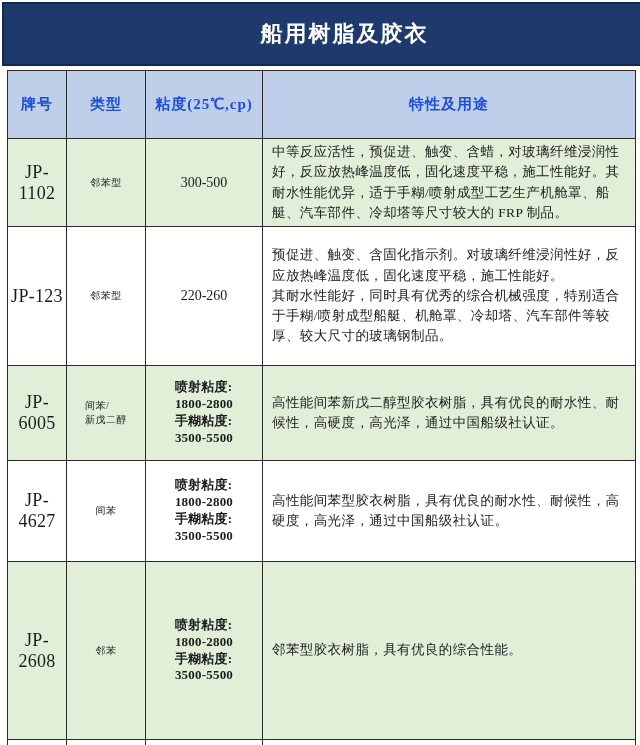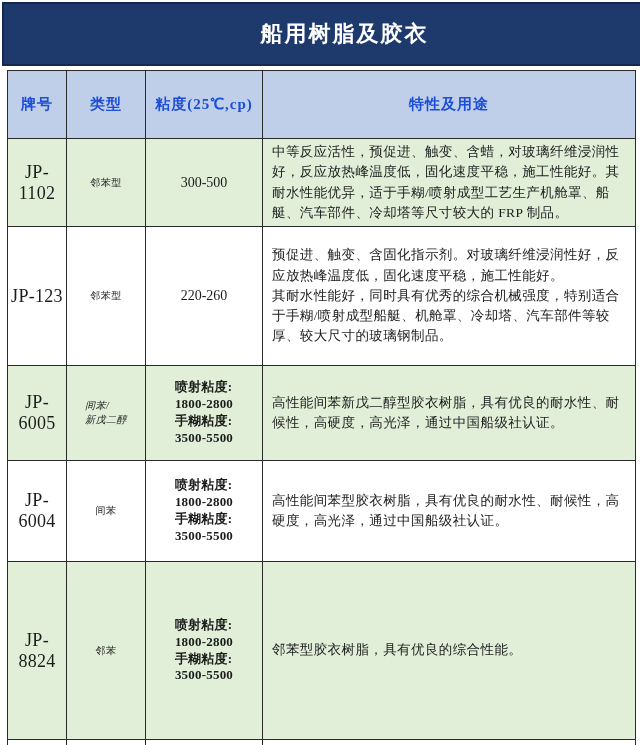--- a/index.html
+++ b/index.html
@@ -79,21 +79,20 @@
     text-align: left;
   }
   .cell-viscosity .cell-text.multiline {
     font-weight: bold;
     font-size: 13px;
     line-height: 1.3;
     letter-spacing: 0.2px;
   }
   .cell-type .cell-text.multiline {
     line-height: 1.45;
-    font-style: italic;
   }
 </style>
 </head>
 <body>
 
 <div class="page">
 
   <div class="title-bar">
     <span class="title-text">船用树脂及胶衣</span>
   </div>
@@ -131,30 +130,30 @@
           <td class="cell-brand"><span class="cell-text">JP-6005</span></td>
           <td class="cell-type"><span class="cell-text multiline">间苯/
 新戊二醇</span></td>
           <td class="cell-viscosity"><span class="cell-text multiline">喷射粘度:
 1800-2800
 手糊粘度:
 3500-5500</span></td>
           <td class="cell-desc"><span class="cell-text">高性能间苯新戊二醇型胶衣树脂，具有优良的耐水性、耐候性，高硬度，高光泽，通过中国船级社认证。</span></td>
         </tr>
         <tr class="white" style="height: 101px;">
-          <td class="cell-brand"><span class="cell-text">JP-6004</span></td>
+          <td class="cell-brand"><span class="cell-text">JP-4627</span></td>
           <td class="cell-type"><span class="cell-text">间苯</span></td>
           <td class="cell-viscosity"><span class="cell-text multiline">喷射粘度:
 1800-2800
 手糊粘度:
 3500-5500</span></td>
           <td class="cell-desc"><span class="cell-text">高性能间苯型胶衣树脂，具有优良的耐水性、耐候性，高硬度，高光泽，通过中国船级社认证。</span></td>
         </tr>
         <tr class="green" style="height: 178px;">
-          <td class="cell-brand"><span class="cell-text">JP-8824</span></td>
+          <td class="cell-brand"><span class="cell-text">JP-2608</span></td>
           <td class="cell-type"><span class="cell-text">邻苯</span></td>
           <td class="cell-viscosity"><span class="cell-text multiline">喷射粘度:
 1800-2800
 手糊粘度:
 3500-5500</span></td>
           <td class="cell-desc"><span class="cell-text">邻苯型胶衣树脂，具有优良的综合性能。</span></td>
         </tr>
         <tr class="white" style="height: 20px;">
           <td class="cell-brand"><span class="cell-text"></span></td>
           <td class="cell-type"><span class="cell-text"></span></td>

